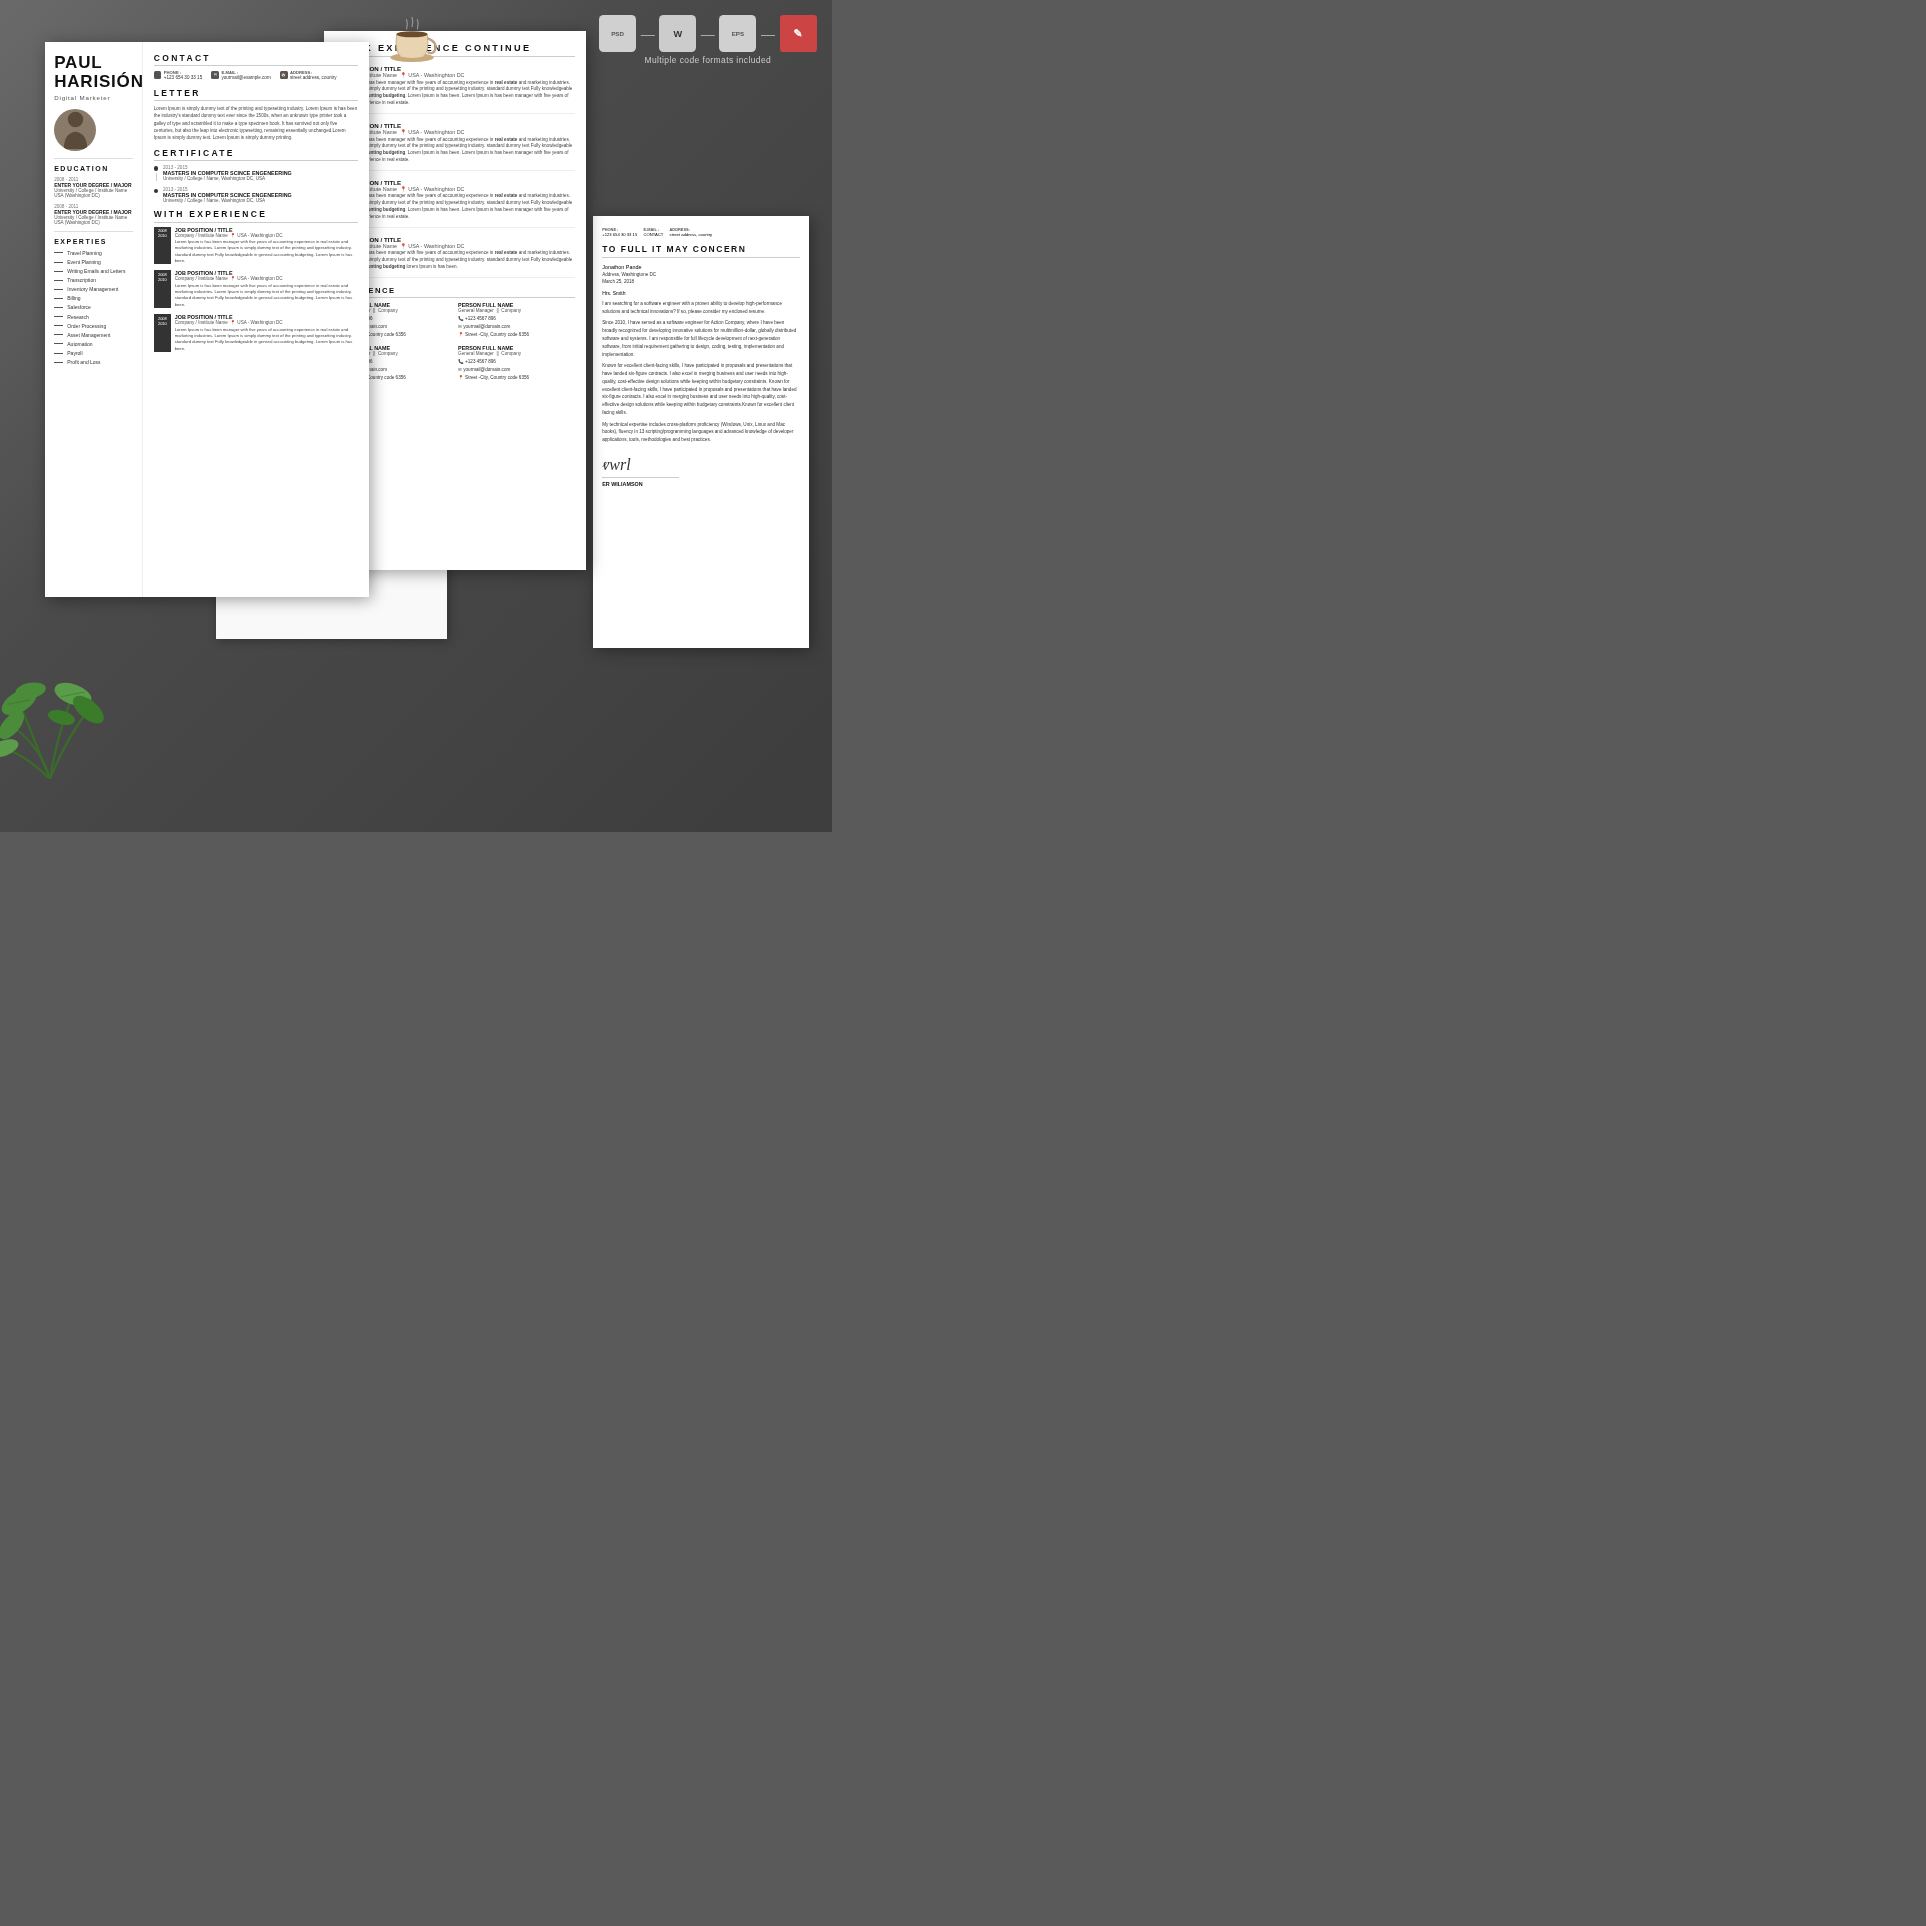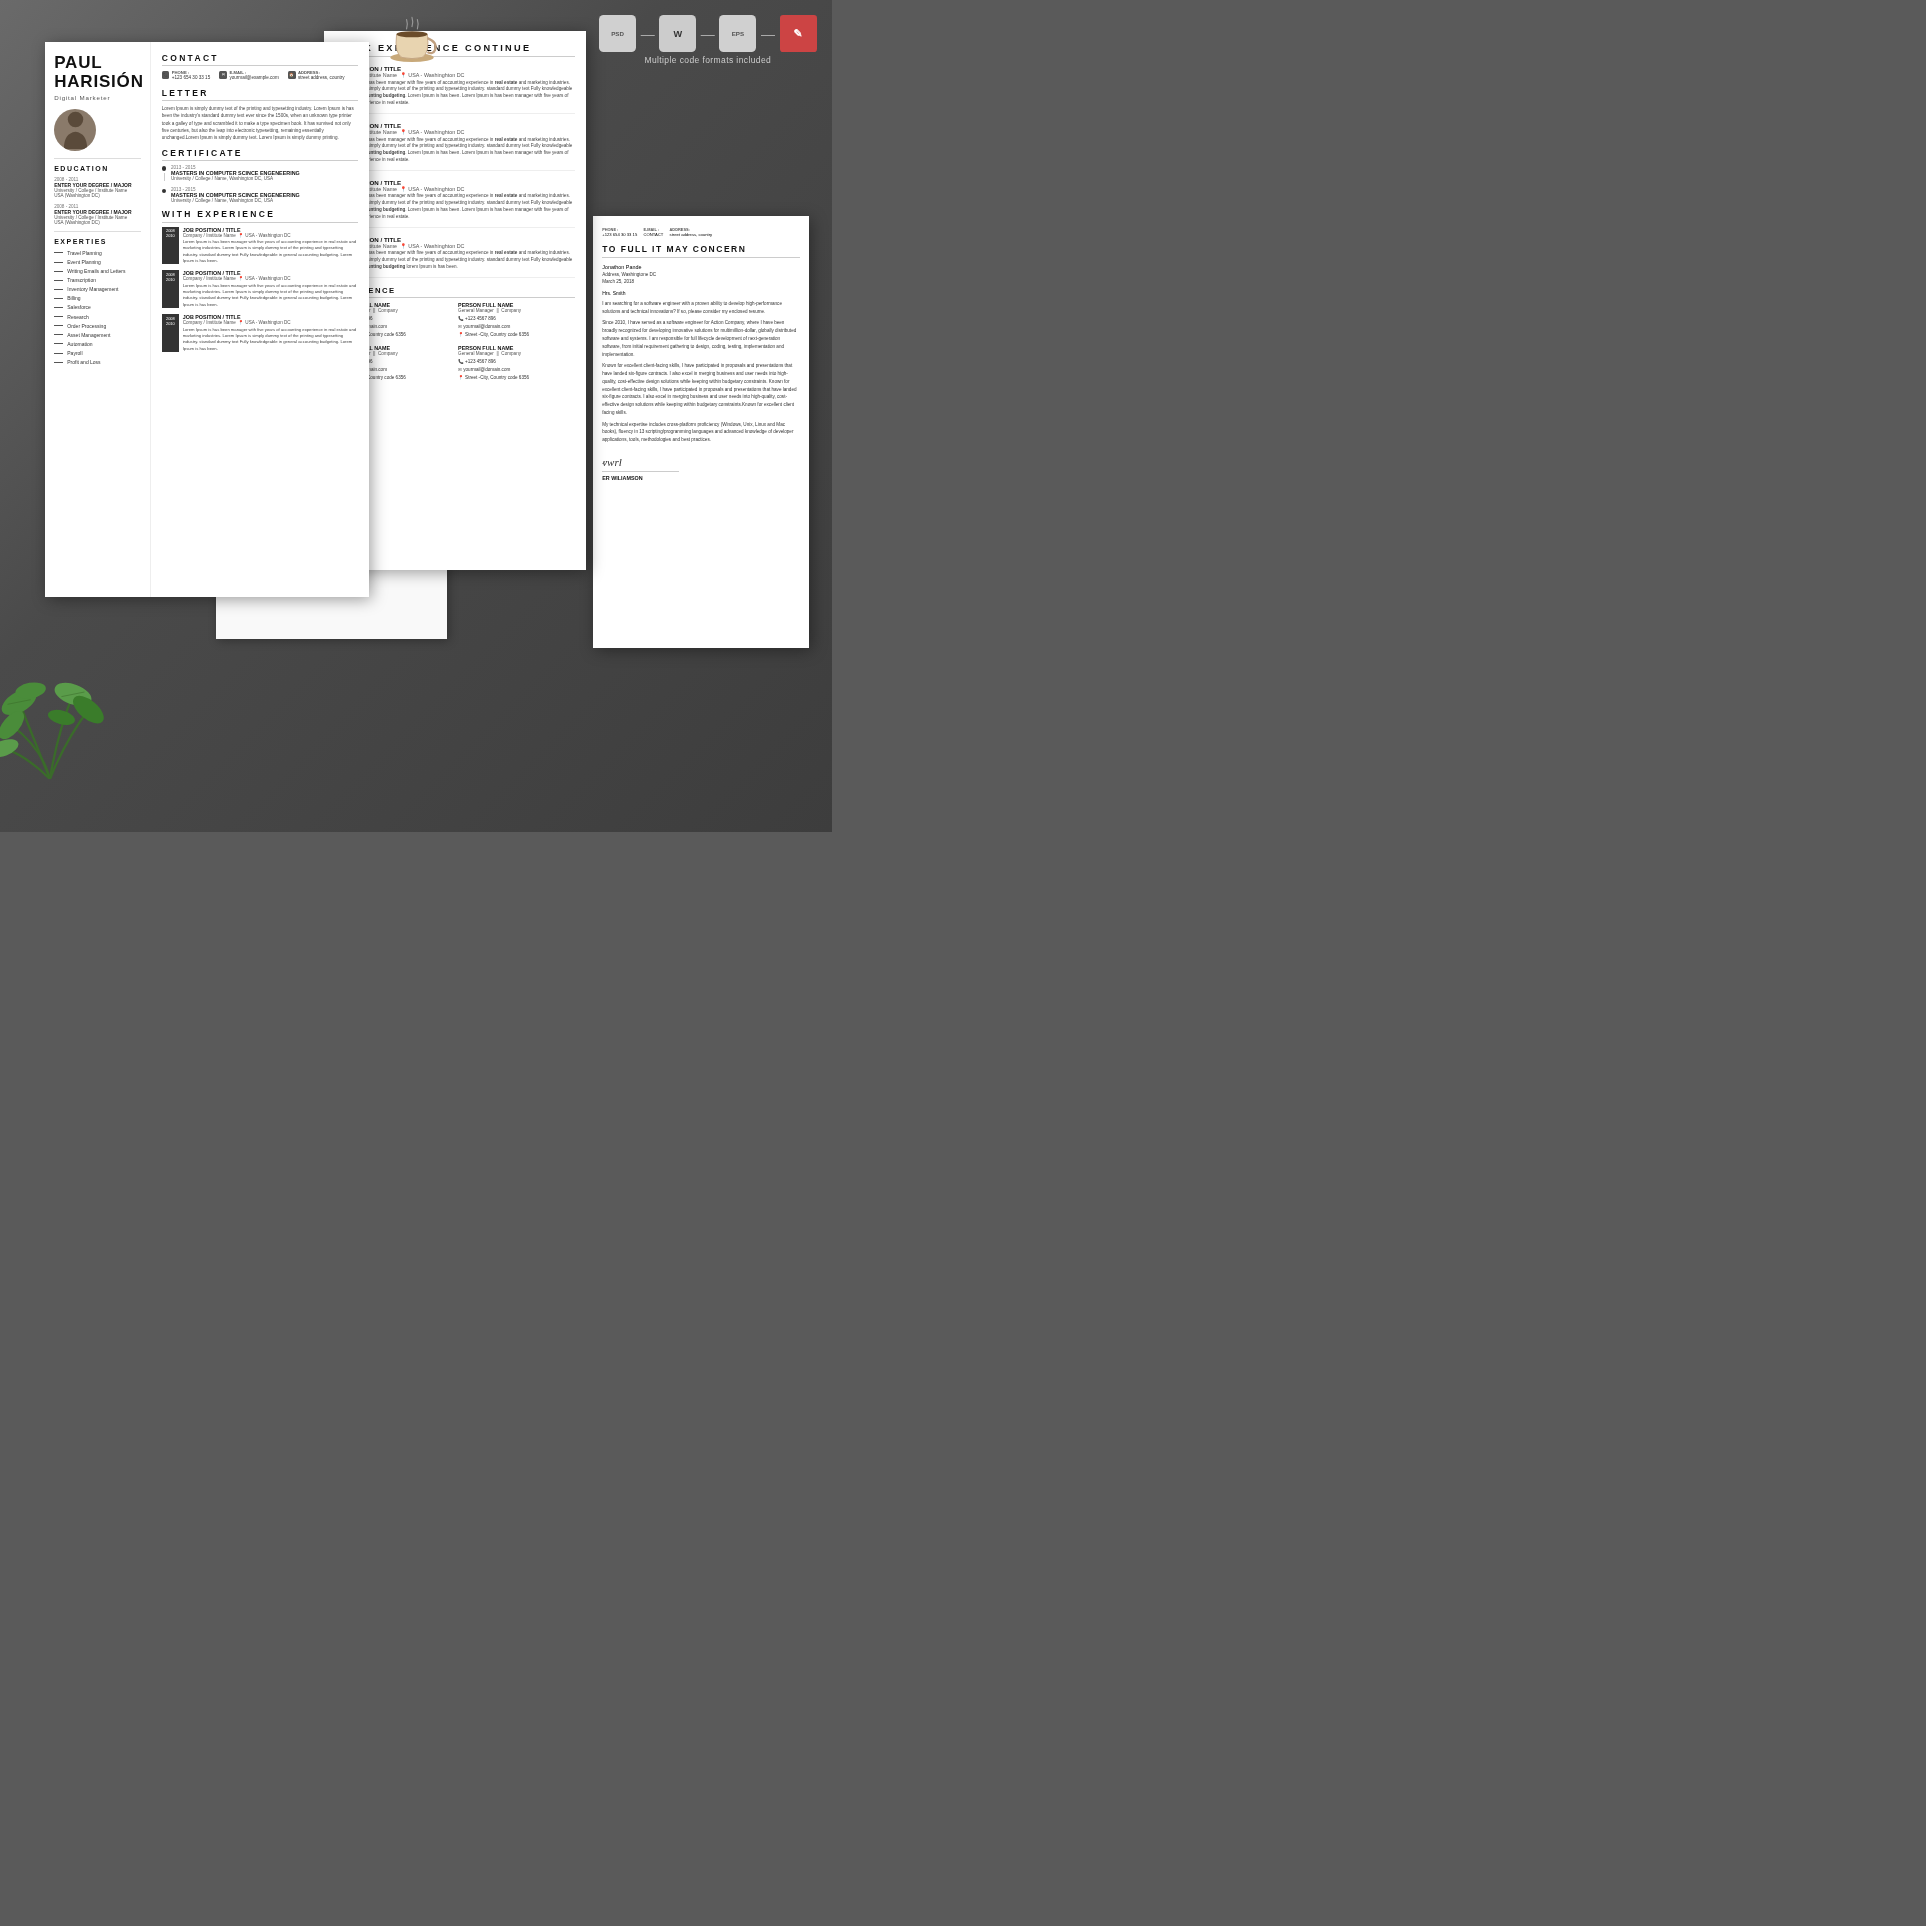--- a/index.html
+++ b/index.html
@@ -101,21 +101,21 @@
       width: 324px;
       height: 555px;
       background: #fff;
       box-shadow: 3.1px 3.1px 15.4px rgba(0,0,0,0.4);
       z-index: 5;
       display: flex;
       font-size: 5.4px;
     }
 
     .page1-sidebar {
-      width: 106px;
+      width: 98px;
       background: #fff;
       padding: 12.3px 9.2px;
       border-right: 0.8px solid #eee;
       flex-shrink: 0;
     }
 
     .page1-main {
       flex: 1;
       padding: 10.8px 10.8px;
       overflow: hidden;
@@ -454,21 +454,21 @@
       color: #333;
       line-height: 1.7;
       margin-bottom: 3.9px;
     }
     .cl-signature {
       margin-top: 11.6px;
     }
     .cl-sig-script {
       font-family: 'Georgia', serif;
       font-style: italic;
-      font-size: 11px;
+      font-size: 16px;
       color: #333;
     }
     .cl-sig-name {
       font-size: 5.4px;
       font-weight: 700;
       color: #111;
     }
 
     
     .resume-page3 {

